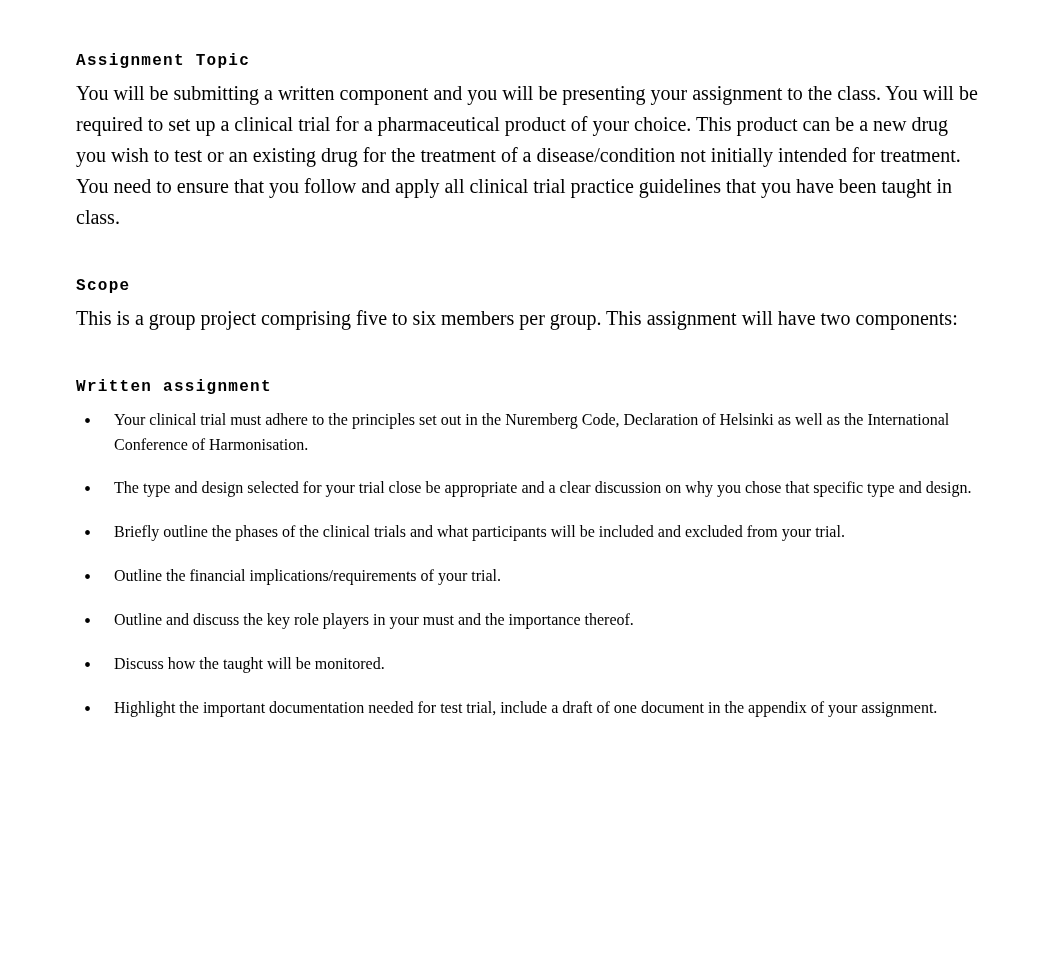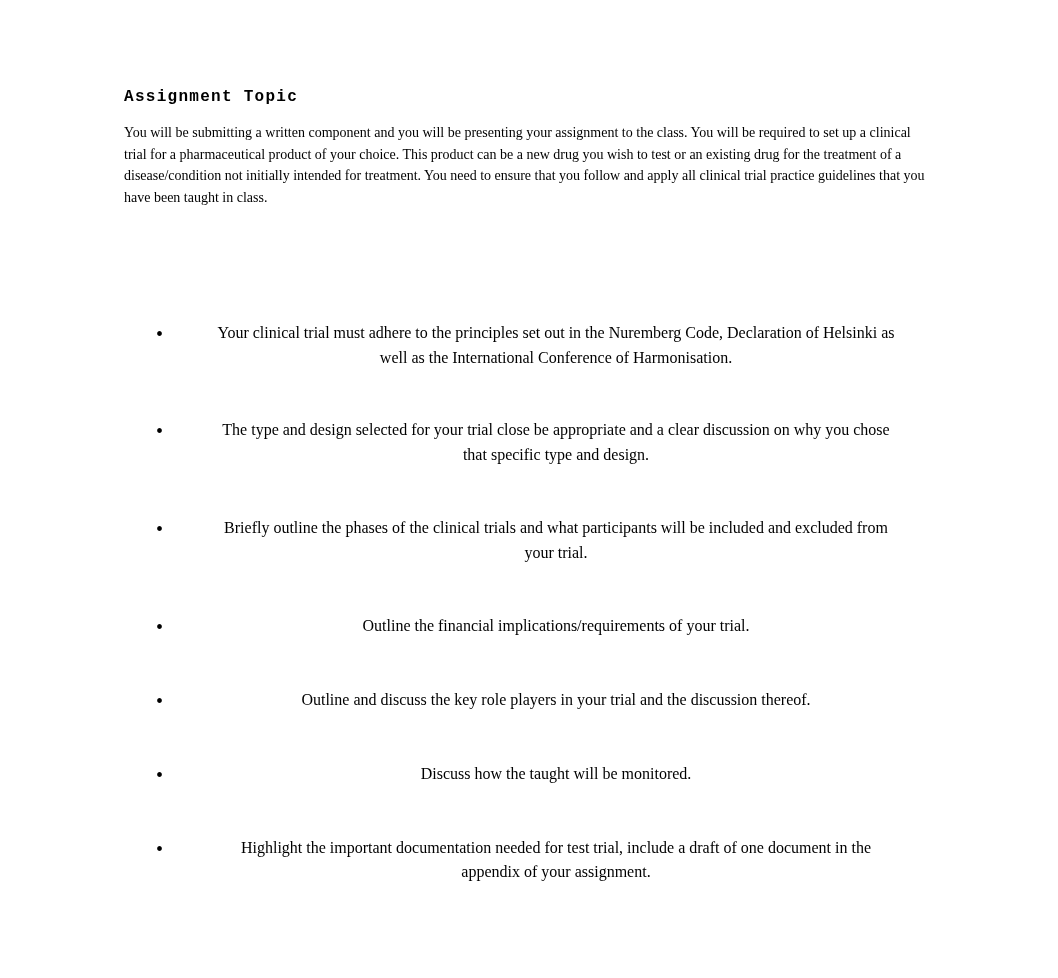--- a/index.html
+++ b/index.html
@@ -1,16 +1,16 @@
 <!DOCTYPE html>
 <html><head>
   <meta charset="utf-8">
   <style>
     * {
-      margin: 16px;
+      margin: 4px;
       padding: 0;
       box-sizing: border-box;
     }
 
     body {
       background: #ffffff;
       font-family: 'Times New Roman', Times, serif;
       font-size: 16px;
       color: #000000;
       padding: 40px 60px;
@@ -24,21 +24,21 @@
 
     .section-title {
       font-weight: bold;
       font-size: 16px;
       letter-spacing: 0.08em;
       margin-bottom: 8px;
       font-family: 'Courier New', Courier, monospace;
     }
 
     .section-body {
-      font-size: 14px;
+      font-size: 20px;
       line-height: 1.55;
       font-family: 'Times New Roman', Times, serif;
     }
 
     .bullet-list {
       list-style: none;
       margin-top: 8px;
       padding-left: 0;
     }
 
@@ -52,43 +52,45 @@
 
     .bullet-dot {
       min-width: 22px;
       font-size: 20px;
       line-height: 1.3;
       display: inline-block;
     }
 
     .bullet-text {
       flex: 1;
-      text-align: center;
     }
 
     .spacer {
       height: 16px;
     }
   </style>
 </head>
 <body>
 
 <div class="section">
   <div class="section-title">Assignment Topic</div>
   <div class="section-body">You will be submitting a written component and you will be presenting your assignment to the class. You will be required to set up a clinical trial for a pharmaceutical product of your choice. This product can be a new drug you wish to test or an existing drug for the treatment of a disease/condition not initially intended for treatment. You need to ensure that you follow and apply all clinical trial practice guidelines that you have been taught in class.</div>
 </div>
 
 <div class="spacer"></div>
 
 <div class="section">
+  <div class="section-title">Scope</div>
+  <div class="section-body">This is a group project comprising five to six members per group. This assignment will have two components:</div>
 </div>
 
 <div class="spacer"></div>
 
 <div class="section">
+  <div class="section-title">Written assignment</div>
 
   <ul class="bullet-list">
 
   <li>
         <span class="bullet-dot">•</span>
         <span class="bullet-text">Your clinical trial must adhere to the principles set out in the Nuremberg Code, Declaration of Helsinki as well as the International Conference of Harmonisation.</span>
       </li>
       <li>
         <span class="bullet-dot">•</span>
         <span class="bullet-text">The type and design selected for your trial close be appropriate and a clear discussion on why you chose that specific type and design.</span>
@@ -96,21 +98,21 @@
       <li>
         <span class="bullet-dot">•</span>
         <span class="bullet-text">Briefly outline the phases of the clinical trials and what participants will be included and excluded from your trial.</span>
       </li>
       <li>
         <span class="bullet-dot">•</span>
         <span class="bullet-text">Outline the financial implications/requirements of your trial.</span>
       </li>
       <li>
         <span class="bullet-dot">•</span>
-        <span class="bullet-text">Outline and discuss the key role players in your trial and the discussion thereof.</span>
+        <span class="bullet-text">Outline and discuss the key role players in your must and the importance thereof.</span>
       </li>
       <li>
         <span class="bullet-dot">•</span>
         <span class="bullet-text">Discuss how the taught will be monitored.</span>
       </li>
       <li>
         <span class="bullet-dot">•</span>
         <span class="bullet-text">Highlight the important documentation needed for test trial, include a draft of one document in the appendix of your assignment.</span>
       </li>
     </ul>

